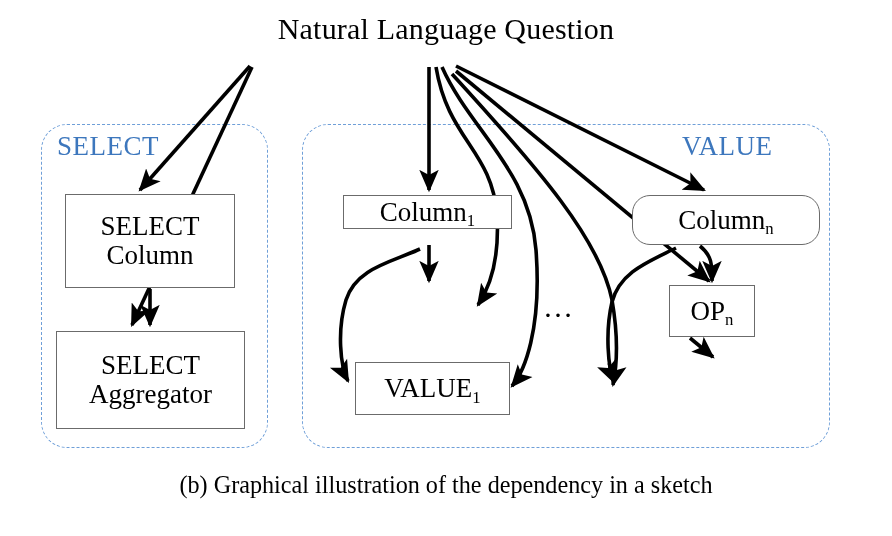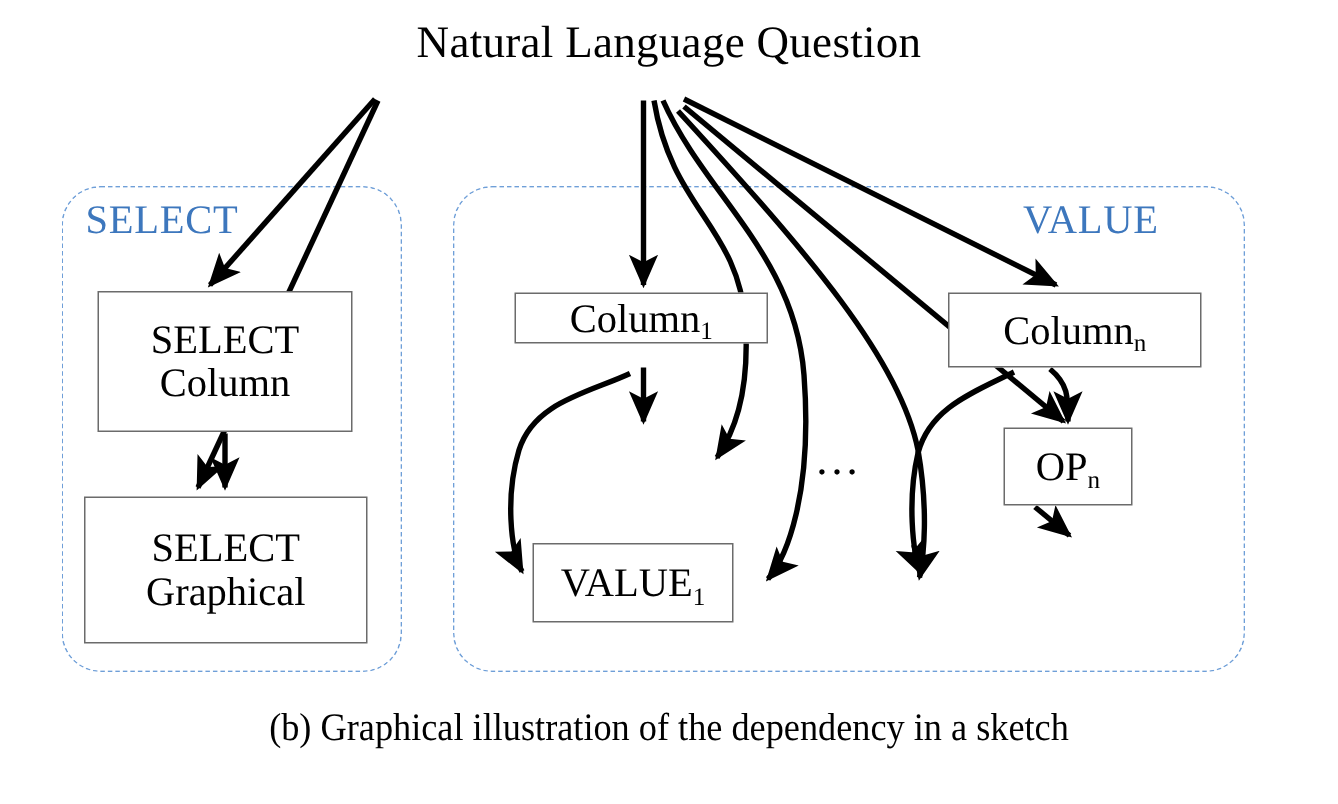--- a/index.html
+++ b/index.html
@@ -144,33 +144,33 @@
     </g>
   </svg>
 
   <div class="node" style="left:65px; top:194px; width:170px; height:94px;">
     <span class="ln">SELECT</span>
     <span class="ln">Column</span>
   </div>
 
   <div class="node" style="left:56px; top:331px; width:189px; height:98px;">
     <span class="ln">SELECT</span>
-    <span class="ln">Graphical</span>
+    <span class="ln">Aggregator</span>
   </div>
 
   <div class="node" style="left:343px; top:195px; width:169px; height:34px;">
     <span class="ln"><span>Column</span><sub>1</sub></span>
   </div>
 
 
-  <div class="node" style="left:355px; top:362px; width:134px; height:53px;">
+  <div class="node" style="left:355px; top:362px; width:155px; height:53px;">
     <span class="ln"><span>VALUE</span><sub>1</sub></span>
   </div>
 
-  <div class="node" style="left:632px; top:195px; width:169px; height:50px;">
+  <div class="node" style="left:632px; top:195px; width:188px; height:50px;border-radius:18px;">
     <span class="ln"><span>Column</span><sub>n</sub></span>
   </div>
 
   <div class="node" style="left:669px; top:285px; width:86px; height:52px;text-align:right;">
     <span class="ln"><span>OP</span><sub>n</sub></span>
   </div>
 
 
   <div class="ellipsis" style="left:543px; top:292px;">…</div>
 

